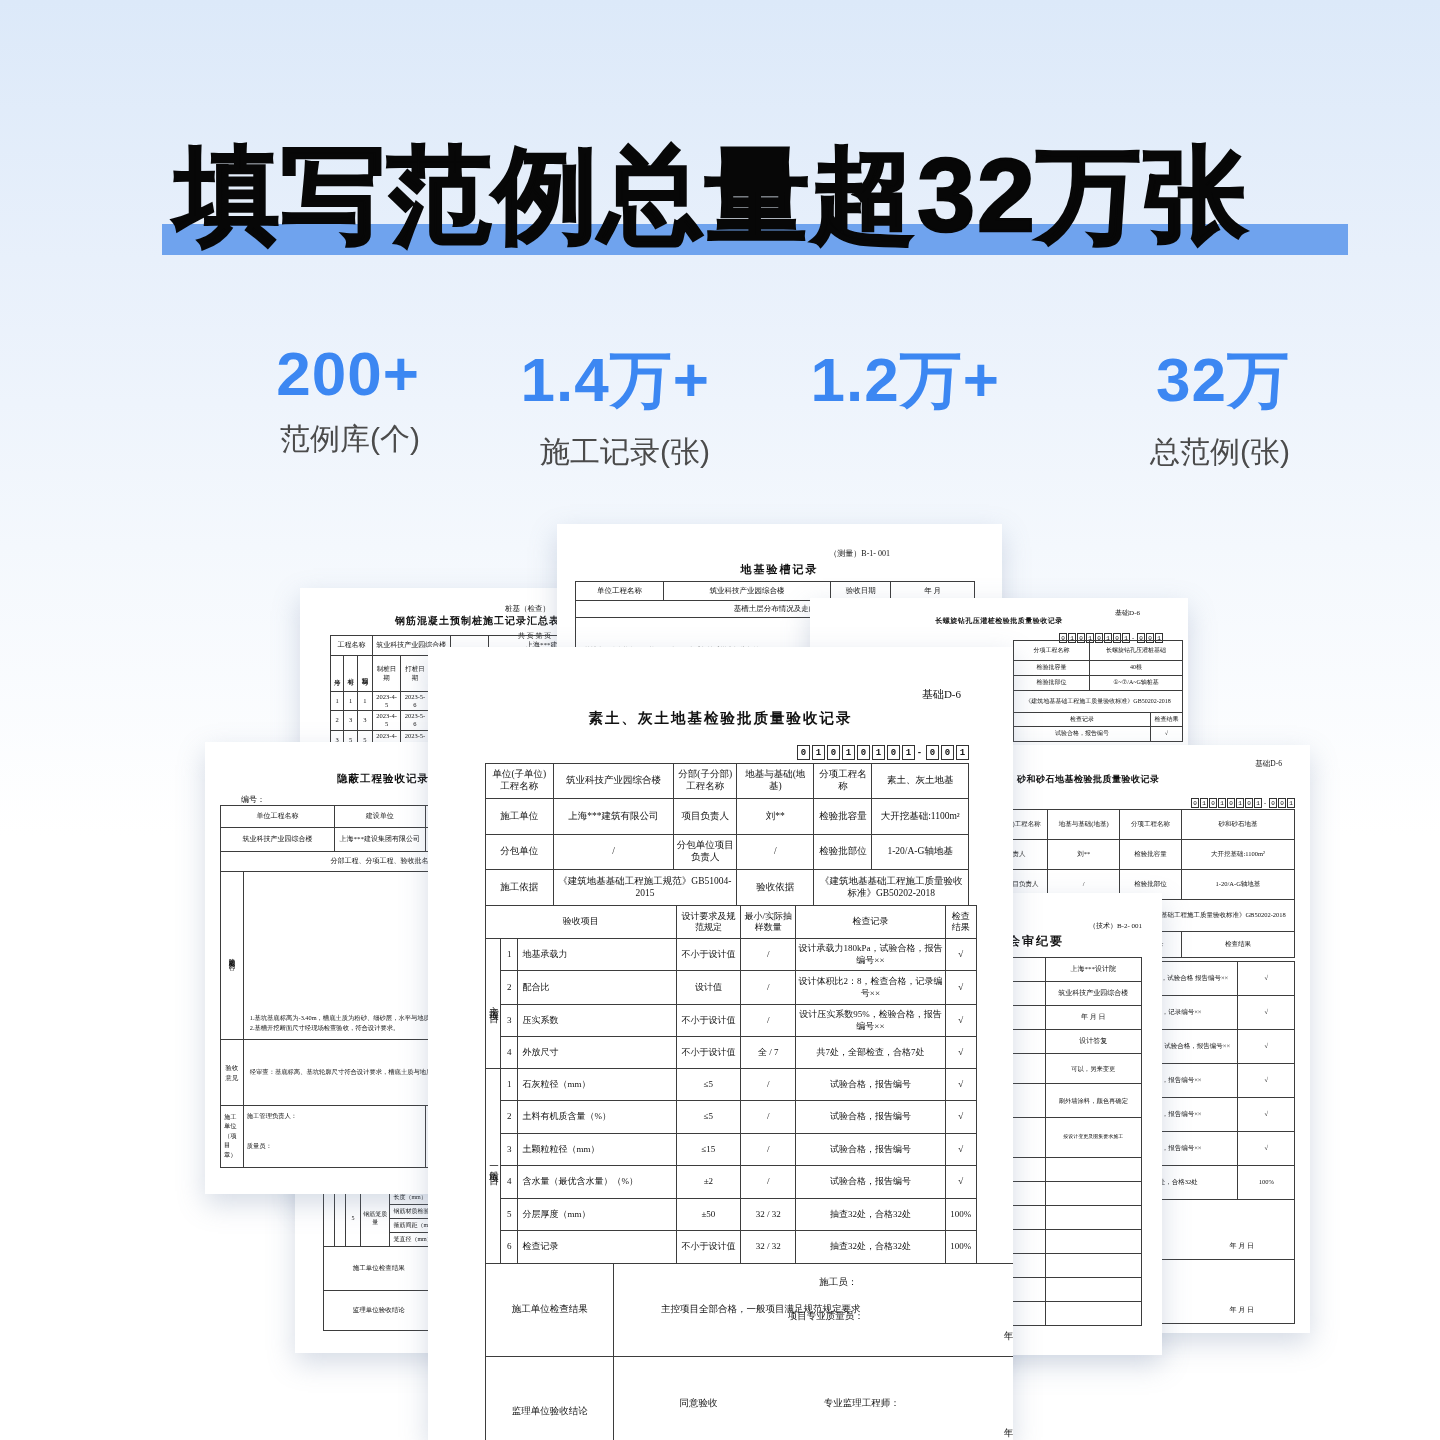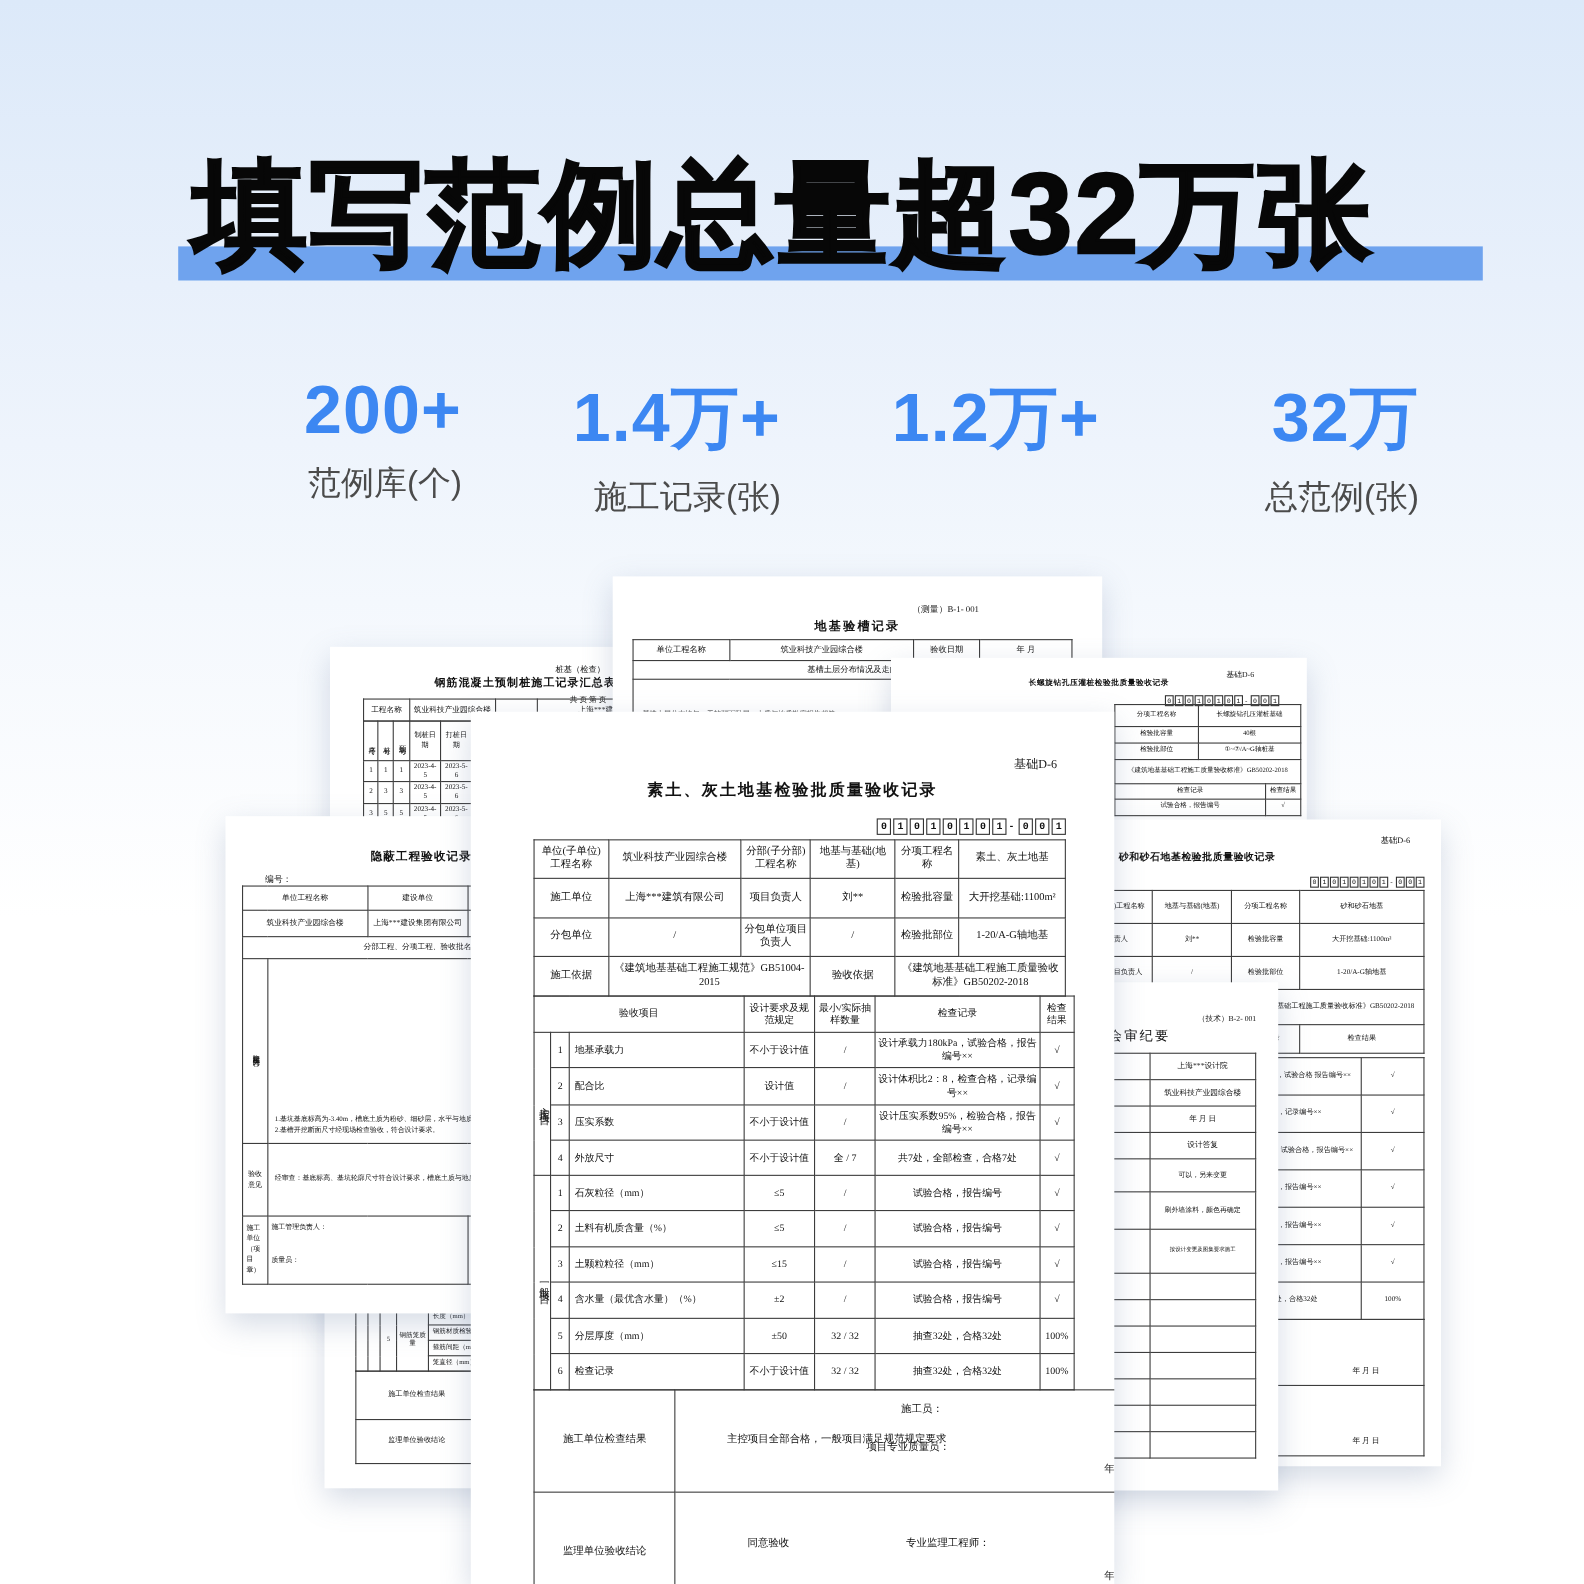--- a/index.html
+++ b/index.html
@@ -109,21 +109,21 @@
   .doc-sand .t1 tr.r4 td { height:32px; }
   .doc-sand .t1 tr.hd td { height:26px; }
   .doc-sand .t2 { left:40px; top:216px; width:515px; font-size:6.5px; }
   .doc-sand .t2 td { height:34px; padding:0 2px; }
   .doc-sand .t3 { left:40px; top:454px; width:515px; font-size:7px; }
   .doc-sand .t3 td { height:60px; vertical-align:bottom; }
   .doc-sand .t3 tr.r2 td { height:64px; }
   .doc-sand .t3 td.datecell { text-align:right; padding:0 40px 8px 0; }
   
   .doc-review .corner { right:20px; top:28px; font-size:7px; }
-  .doc-review .title { left:128px; top:40px; font-size:12px; font-weight:normal; letter-spacing:2px; }
+  .doc-review .title { left:128px; top:40px; font-size:12px; font-weight:bold; letter-spacing:2px; }
   .doc-review .t1 { left:20px; top:64px; width:242px; font-size:7px; }
   .doc-review .t1 td { height:24px; padding:0 2px; }
   .doc-review .t1 tr.q1 td { height:30px; font-size:6.3px; }
   .doc-review .t1 tr.q2 td { height:34px; font-size:6.3px; }
   .doc-review .t1 tr.q3 td { height:40px; font-size:5px; }
   .doc-review .t1 tr.emp td { height:24px; }
 </style>
 </head>
 <body>
 

